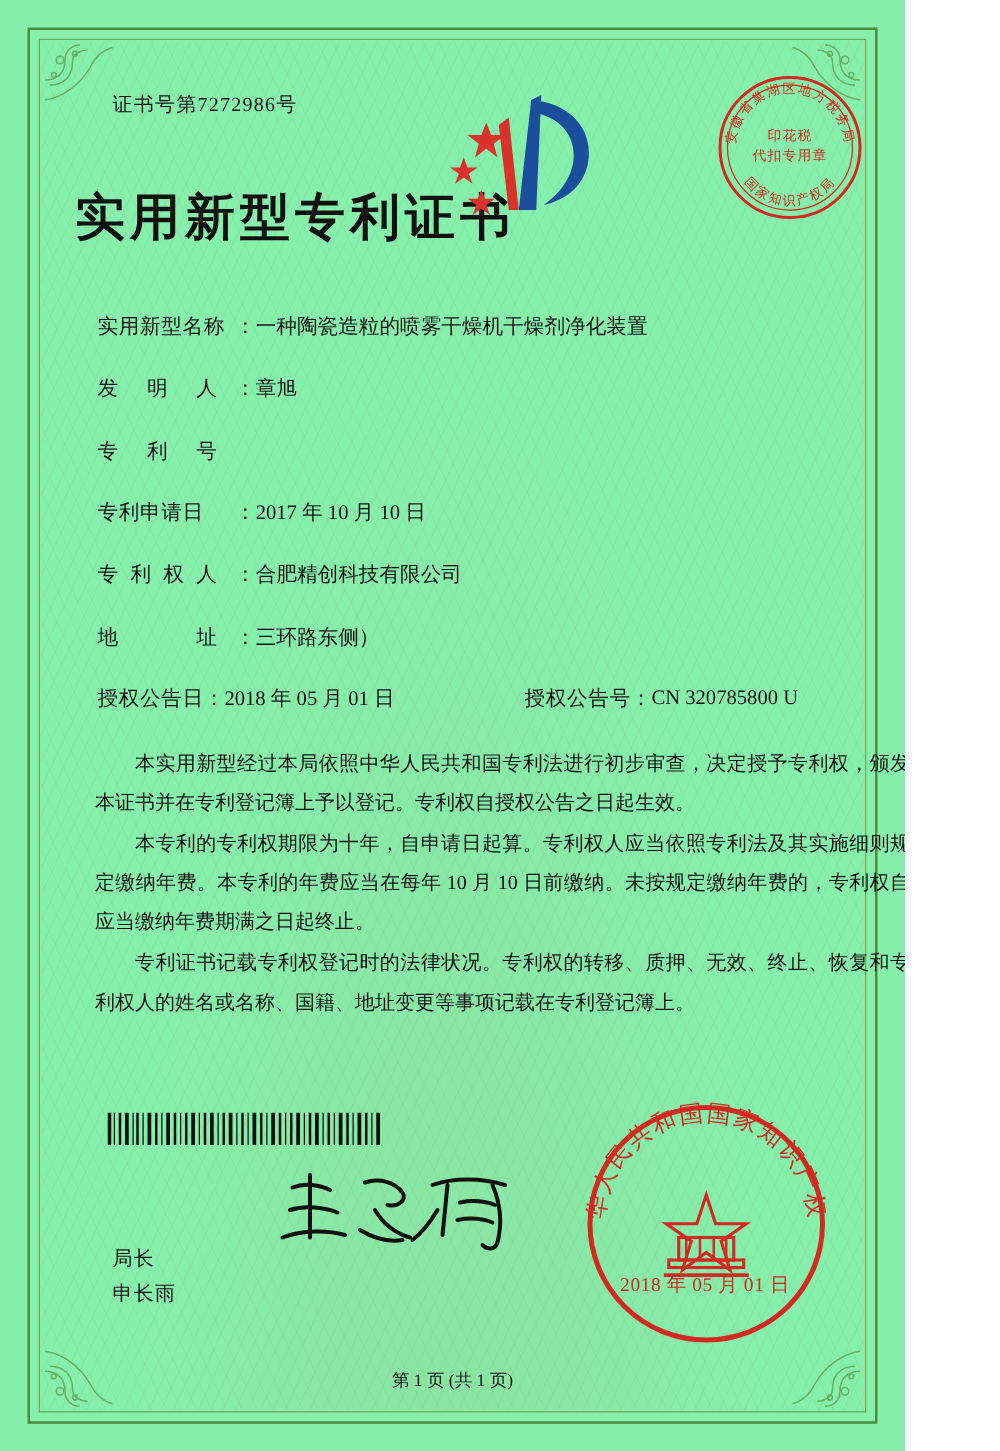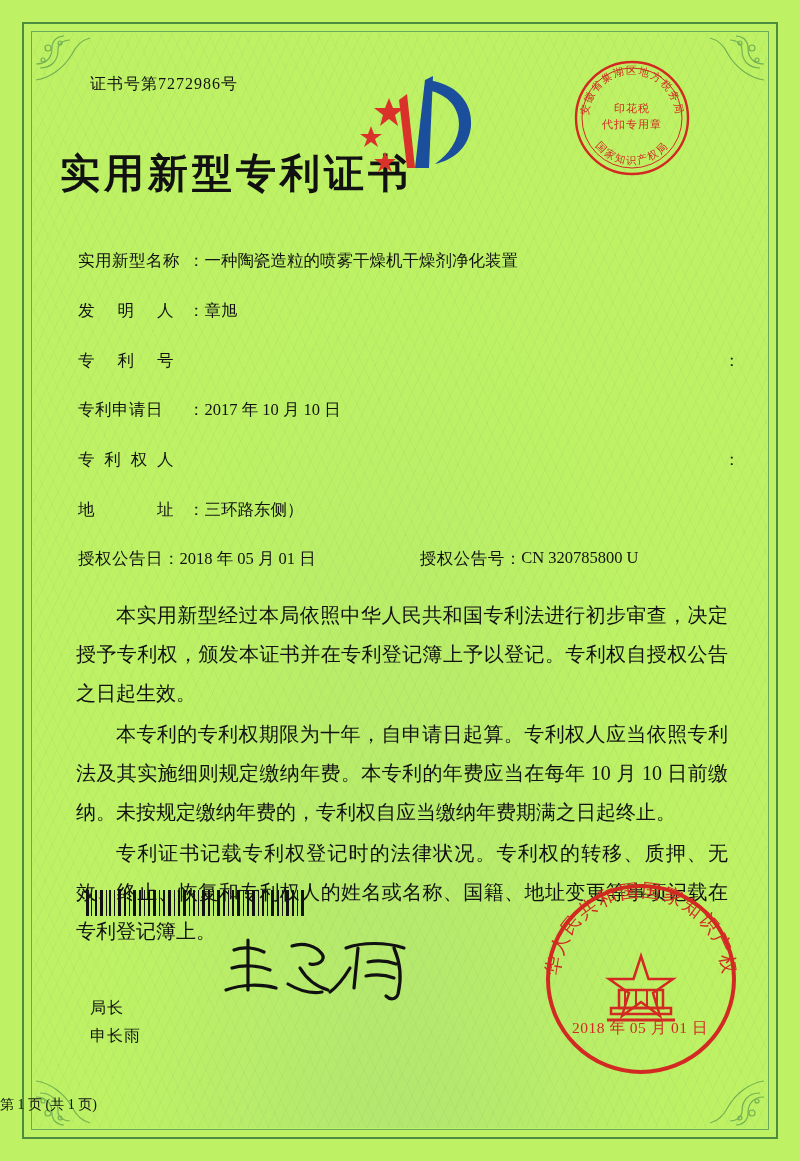--- a/index.html
+++ b/index.html
@@ -5,23 +5,23 @@
   html, body {
     margin: 0;
     padding: 0;
     background: #ffffff;
   }
   body {
     font-family: "Liberation Serif", "DejaVu Serif", serif;
   }
   .page {
     position: relative;
-    width: 800px;
+    width: 724px;
     height: 1161px;
-    background: #bef264;
+    background: #86efac;
     overflow: hidden;
     text-decoration: underline;
   }
   
   .border-outer {
     position: absolute;
     left: 22px;
     top: 22px;
     right: 22px;
     bottom: 22px;
@@ -129,21 +129,21 @@
     font-size: 16.5px;
   }
   .row-split .seg { display: flex; text-align: center; }
   .row-split .seg.right { margin-left: 104px; }
   .row-split .lbl { letter-spacing: 0.5px; }
 
   .paragraphs {
     margin-top: 26px;
     padding-left: 16px;
     padding-right: 12px;
-    font-size: 20px;
+    font-size: 16px;
     line-height: 1.95;
     color: #111;
     text-align: justify;
   }
   .paragraphs p {
     margin: 0 0 2px 0;
     text-indent: 2em;
   }
 
   
@@ -186,21 +186,21 @@
     text-align: center;
     font-size: 15.5px;
     color: #d22a22;
     letter-spacing: 0.5px;
   }
   .footer {
     position: absolute;
     left: 0;
     right: 0;
     top: 1096px;
-    text-align: left;
+    text-align: center;
     font-size: 14px;
     color: #111;
   }
 </style>
 </head>
 <body>
 
 <div class="page">
 
   <div class="border-outer"></div>
@@ -313,20 +313,21 @@
 
       <div class="field-row">
         <div class="field-label">专利申请日</div>
         <div class="field-colon">：</div>
         <div class="field-value">2017 年 10 月 10 日</div>
       </div>
 
       <div class="field-row">
         <div class="field-label"><span class="label-spread">专利权人</span></div>
         <div class="field-colon">：</div>
+        <div class="field-value">合肥精创科技有限公司</div>
       </div>
 
       <div class="field-row">
         <div class="field-label"><span class="label-spread">地址</span></div>
         <div class="field-colon">：</div>
         <div class="field-value">
           <span class="line2">三环路东侧）</span>
         </div>
       </div>
 

